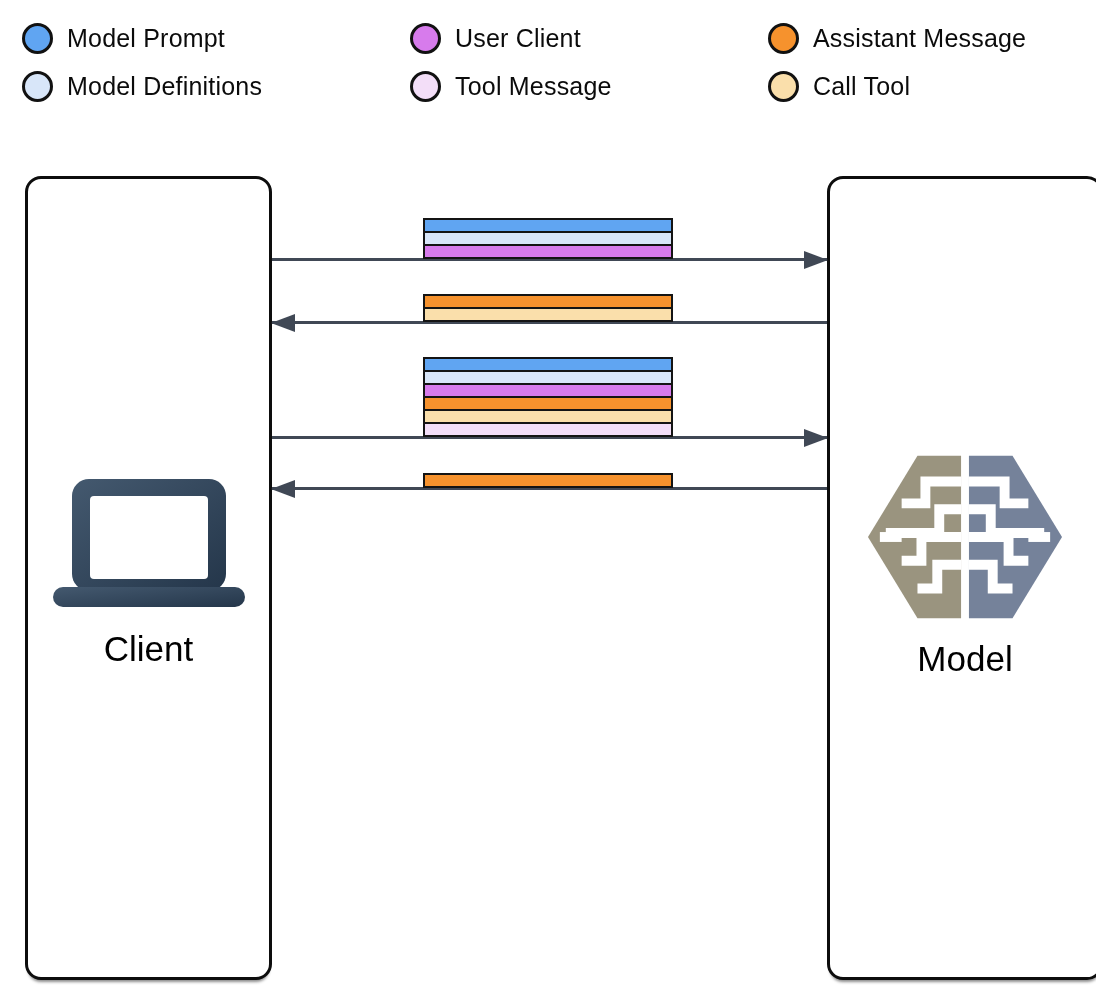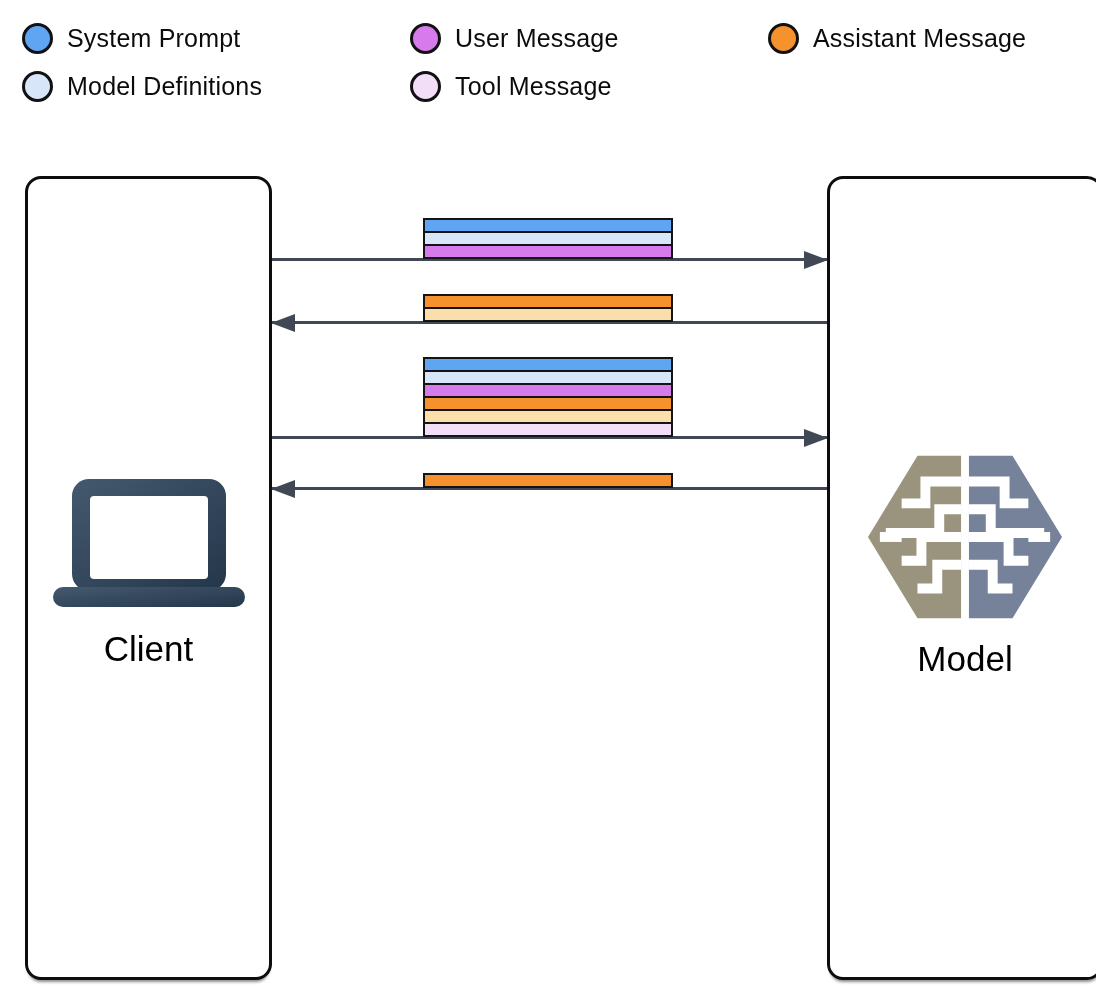--- a/index.html
+++ b/index.html
@@ -64,41 +64,45 @@
 </style>
 </head>
 <body>
 
 <div id="canvas">
 
   <div id="legend">
       <div class="legend-column" style="left: 22px;">
         <div class="legend-item">
           <span class="legend-circle" style="background: rgb(96, 165, 242);"></span>
-          <span class="legend-label">System Prompt</span>
+          <span class="legend-label">Model Prompt</span>
         </div>
         <div class="legend-item">
           <span class="legend-circle" style="background: rgb(216, 230, 249);"></span>
           <span class="legend-label">Model Definitions</span>
         </div>
       </div>
       <div class="legend-column" style="left: 410px;">
         <div class="legend-item">
           <span class="legend-circle" style="background: rgb(215, 123, 236);"></span>
-          <span class="legend-label">User Message</span>
+          <span class="legend-label">User Client</span>
         </div>
         <div class="legend-item">
           <span class="legend-circle" style="background: rgb(243, 222, 248);"></span>
           <span class="legend-label">Tool Message</span>
         </div>
       </div>
       <div class="legend-column" style="left: 768px;">
         <div class="legend-item">
           <span class="legend-circle" style="background: rgb(246, 146, 45);"></span>
           <span class="legend-label">Assistant Message</span>
+        </div>
+        <div class="legend-item">
+          <span class="legend-circle" style="background: rgb(250, 223, 171);"></span>
+          <span class="legend-label">Call Tool</span>
         </div>
       </div>
     </div>
 
   <div class="node" id="client-box">
     <div class="node-figure">
       <svg width="192" height="136" viewBox="0 0 192 136">
         <defs>
           <linearGradient id="lapGrad" x1="0" y1="0" x2="1" y2="1">
             <stop offset="0" stop-color="#44596F"></stop>

